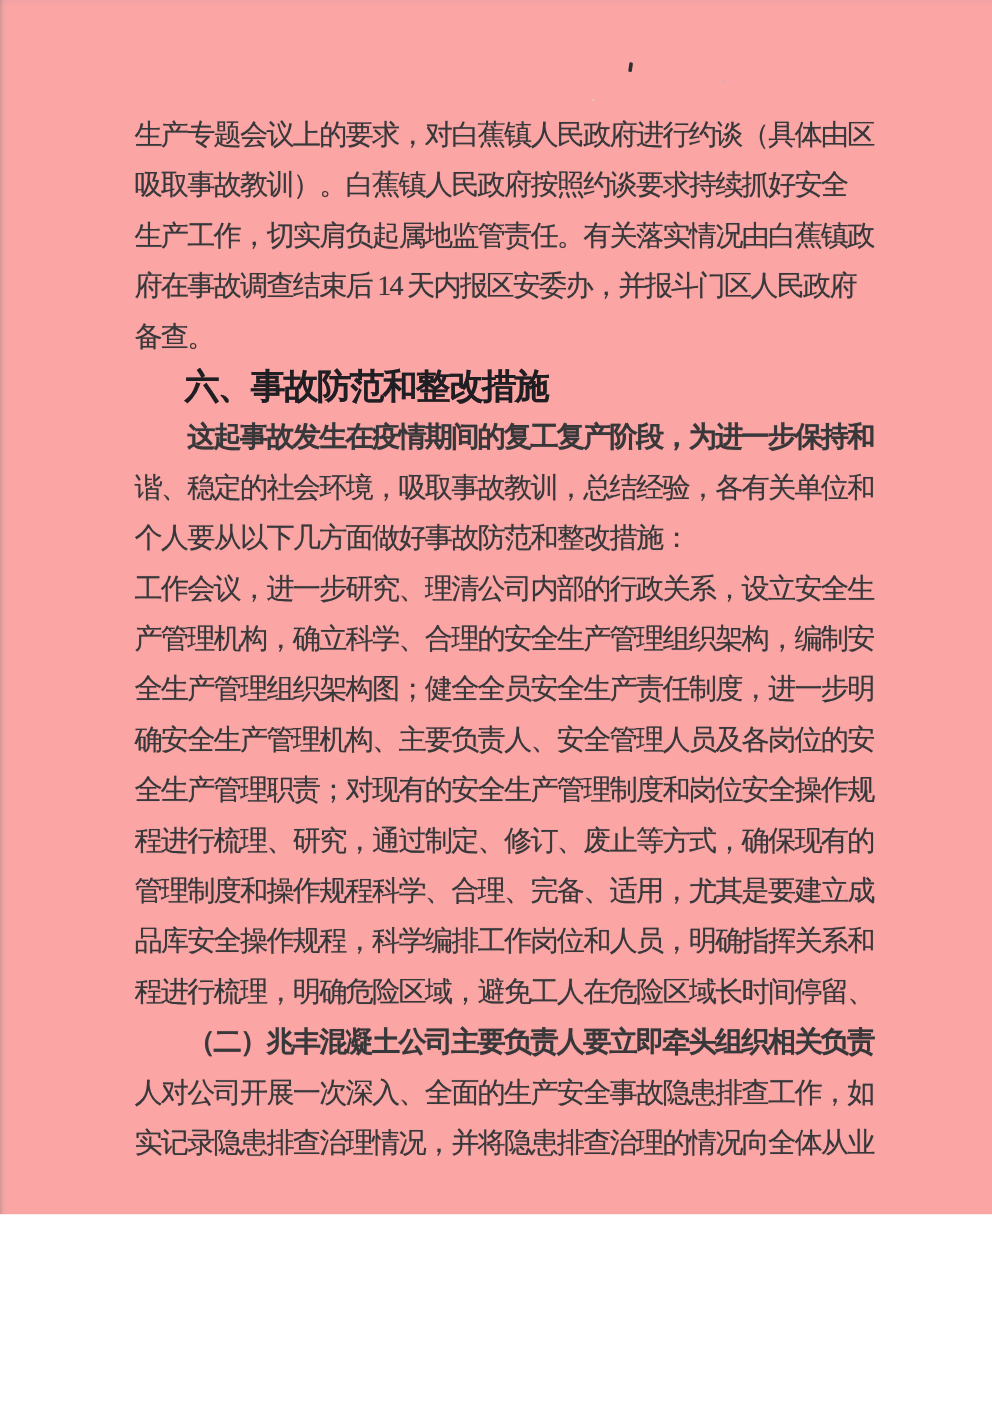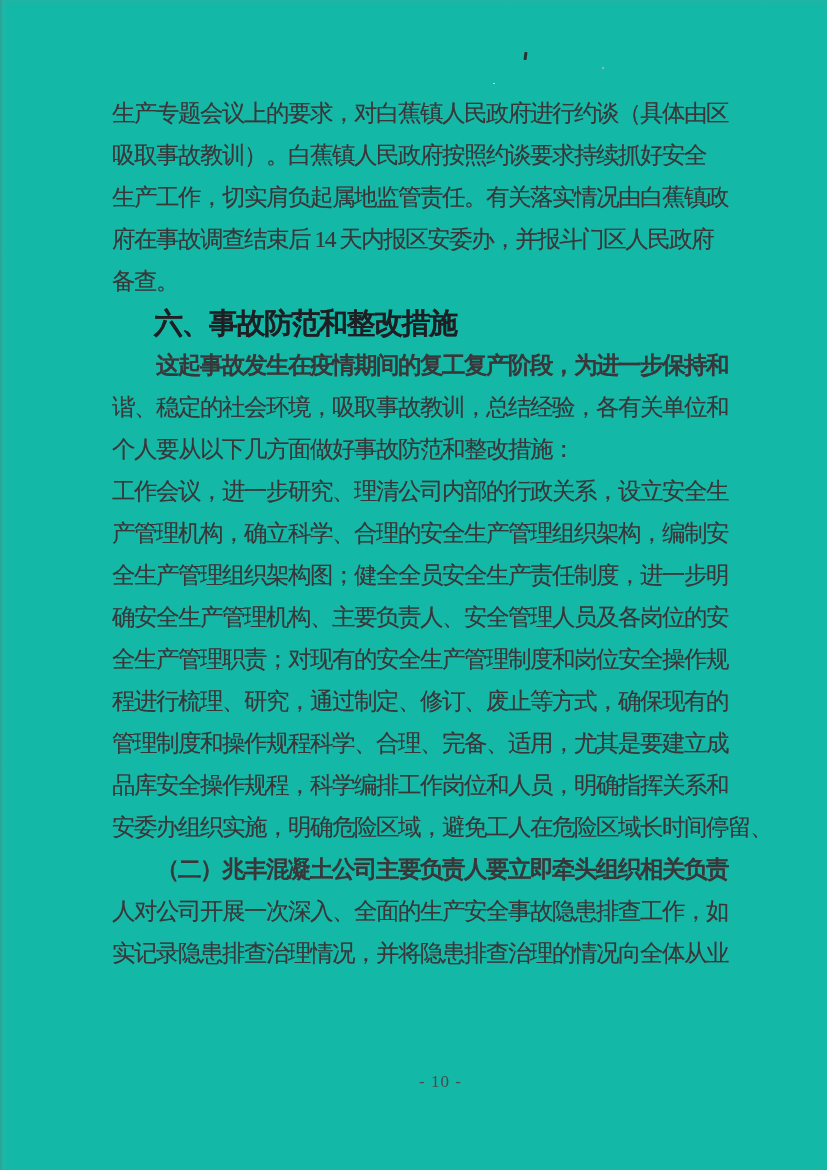--- a/index.html
+++ b/index.html
@@ -3,22 +3,22 @@
 <meta charset="utf-8">
 <style>
   html, body {
     margin: 0;
     padding: 0;
     background: #ffffff;
   }
   .page {
     position: relative;
     width: 827px;
-    height: 1170px;
-    background: #14b8a6;
+    height: 1012px;
+    background: #fca5a5;
     overflow: hidden;
     font-family: "Liberation Serif", "DejaVu Serif", serif;
   }
   
   .edge-shade {
     position: absolute;
     inset: 0;
     pointer-events: none;
     background:
       linear-gradient(to right, rgba(100,100,105,0.26) 0px, rgba(150,150,155,0.10) 3px, rgba(180,180,185,0) 7px),
@@ -116,21 +116,21 @@
     <div class="line">个人要从以下几方面做好事故防范和整改措施：</div>
 
     <div class="line">工作会议，进一步研究、理清公司内部的行政关系，设立安全生</div>
     <div class="line">产管理机构，确立科学、合理的安全生产管理组织架构，编制安</div>
     <div class="line">全生产管理组织架构图；健全全员安全生产责任制度，进一步明</div>
     <div class="line">确安全生产管理机构、主要负责人、安全管理人员及各岗位的安</div>
     <div class="line">全生产管理职责；对现有的安全生产管理制度和岗位安全操作规</div>
     <div class="line">程进行梳理、研究，通过制定、修订、废止等方式，确保现有的</div>
     <div class="line">管理制度和操作规程科学、合理、完备、适用，尤其是要建立成</div>
     <div class="line">品库安全操作规程，科学编排工作岗位和人员，明确指挥关系和</div>
-    <div class="line">安委办组织实施，明确危险区域，避免工人在危险区域长时间停留、</div>
+    <div class="line">程进行梳理，明确危险区域，避免工人在危险区域长时间停留、</div>
 
     <div class="line indent">（二）兆丰混凝土公司主要负责人要立即牵头组织相关负责</div>
     <div class="line">人对公司开展一次深入、全面的生产安全事故隐患排查工作，如</div>
     <div class="line">实记录隐患排查治理情况，并将隐患排查治理的情况向全体从业</div>
   </div>
 
   <div class="footer">- 10 -</div>
 </div>
 
 </body></html>

